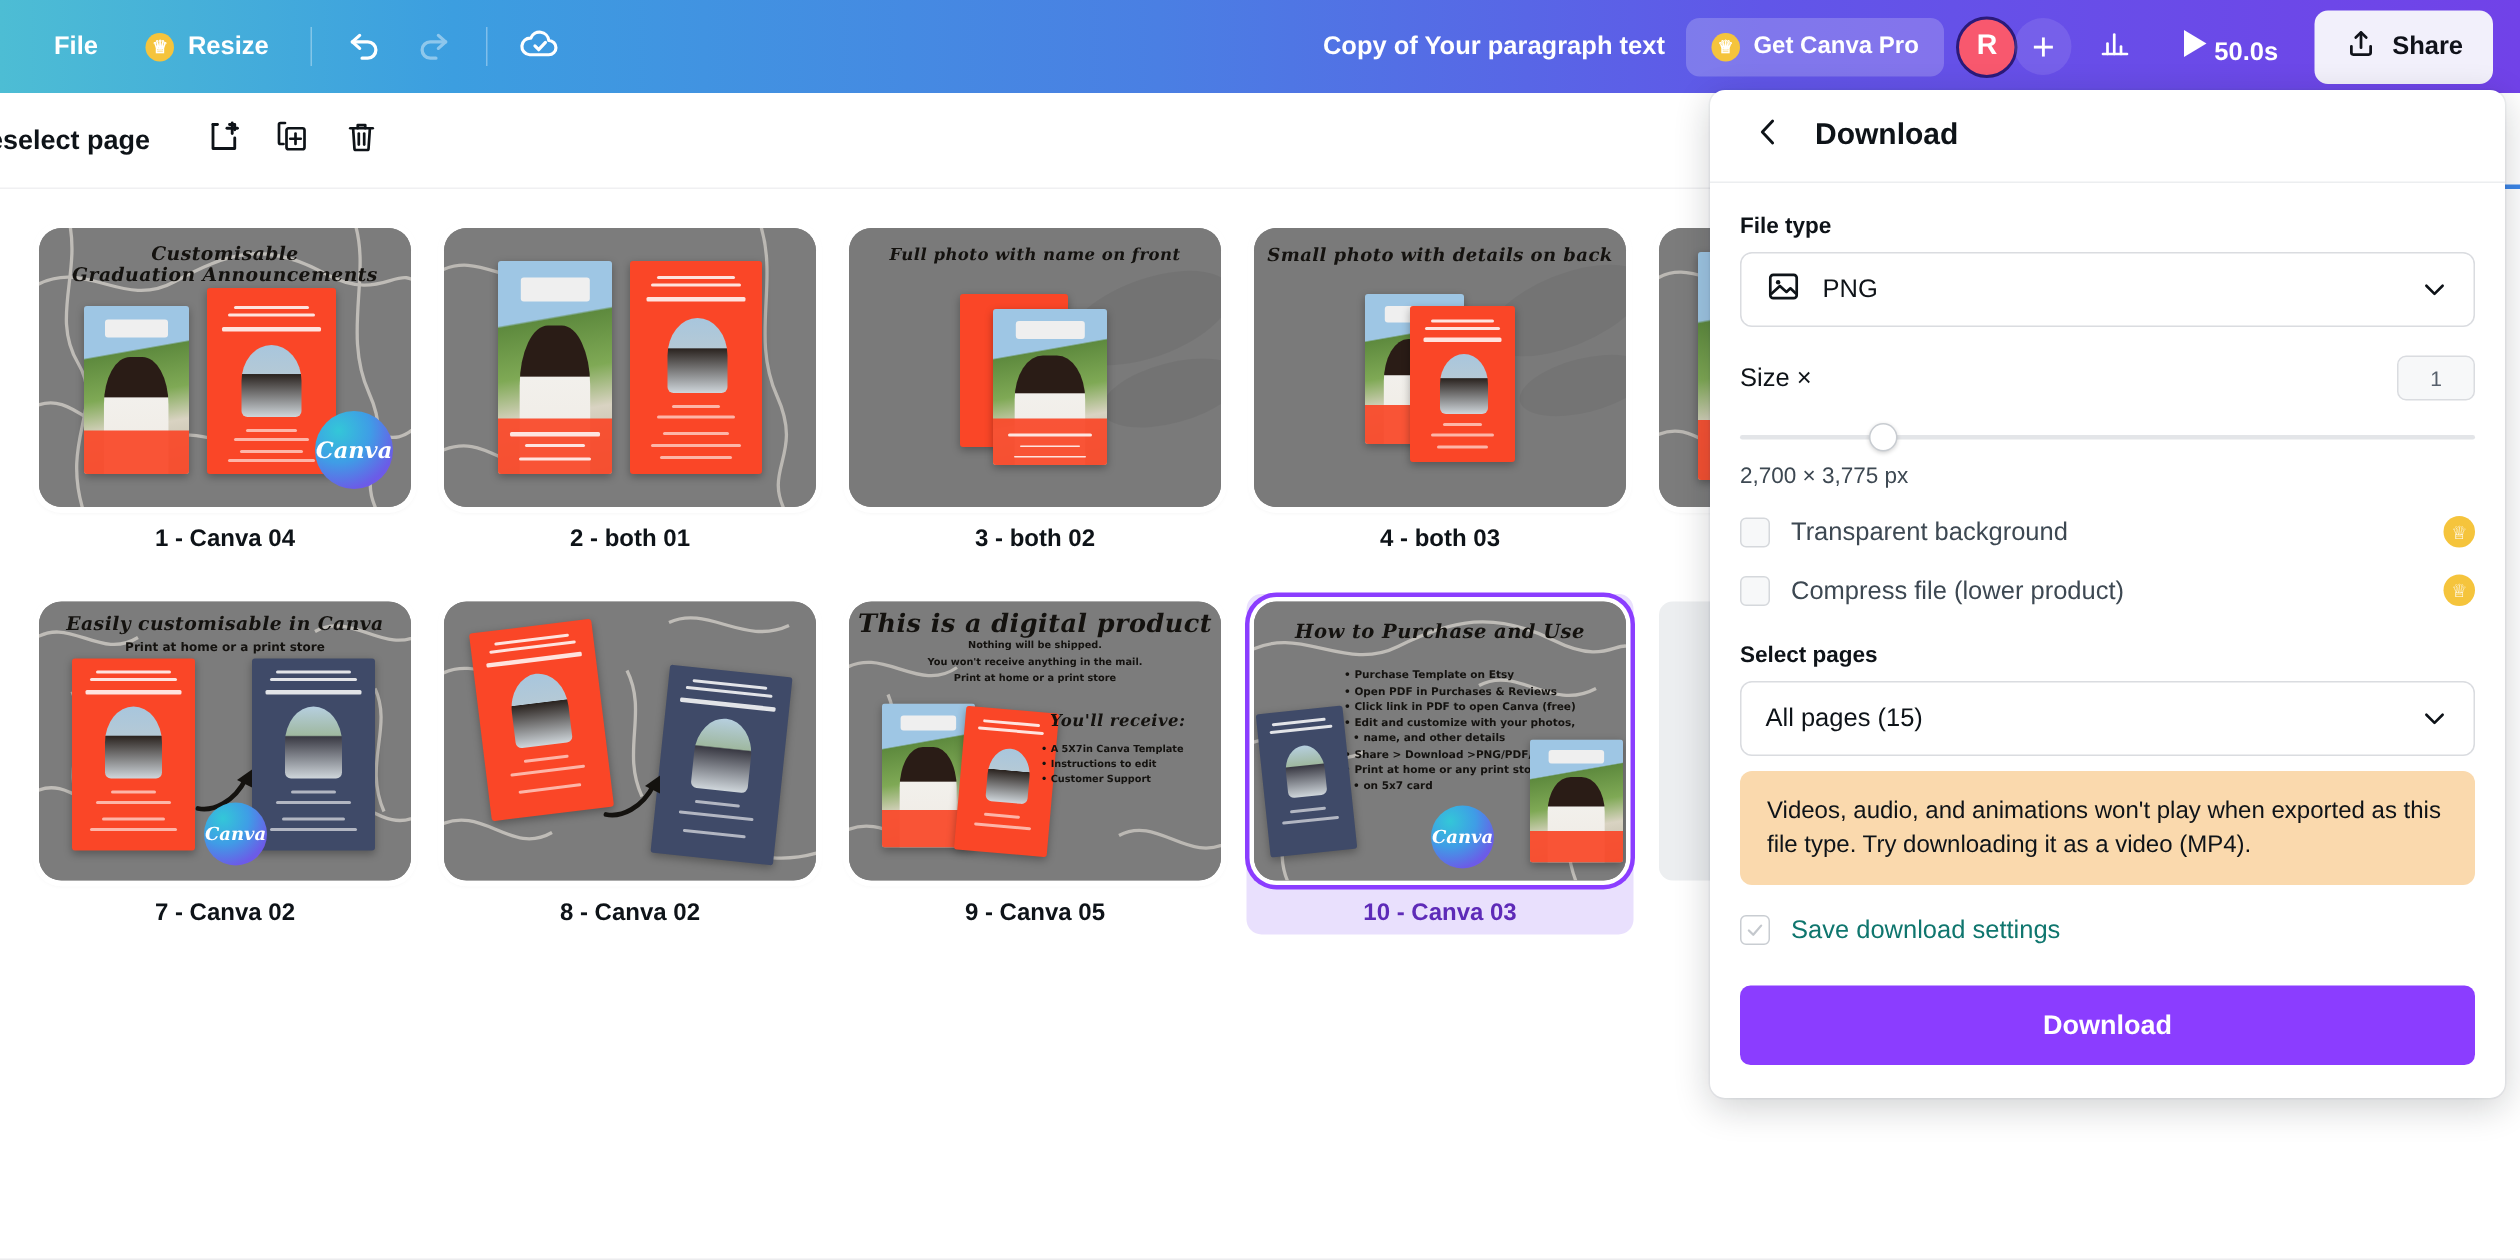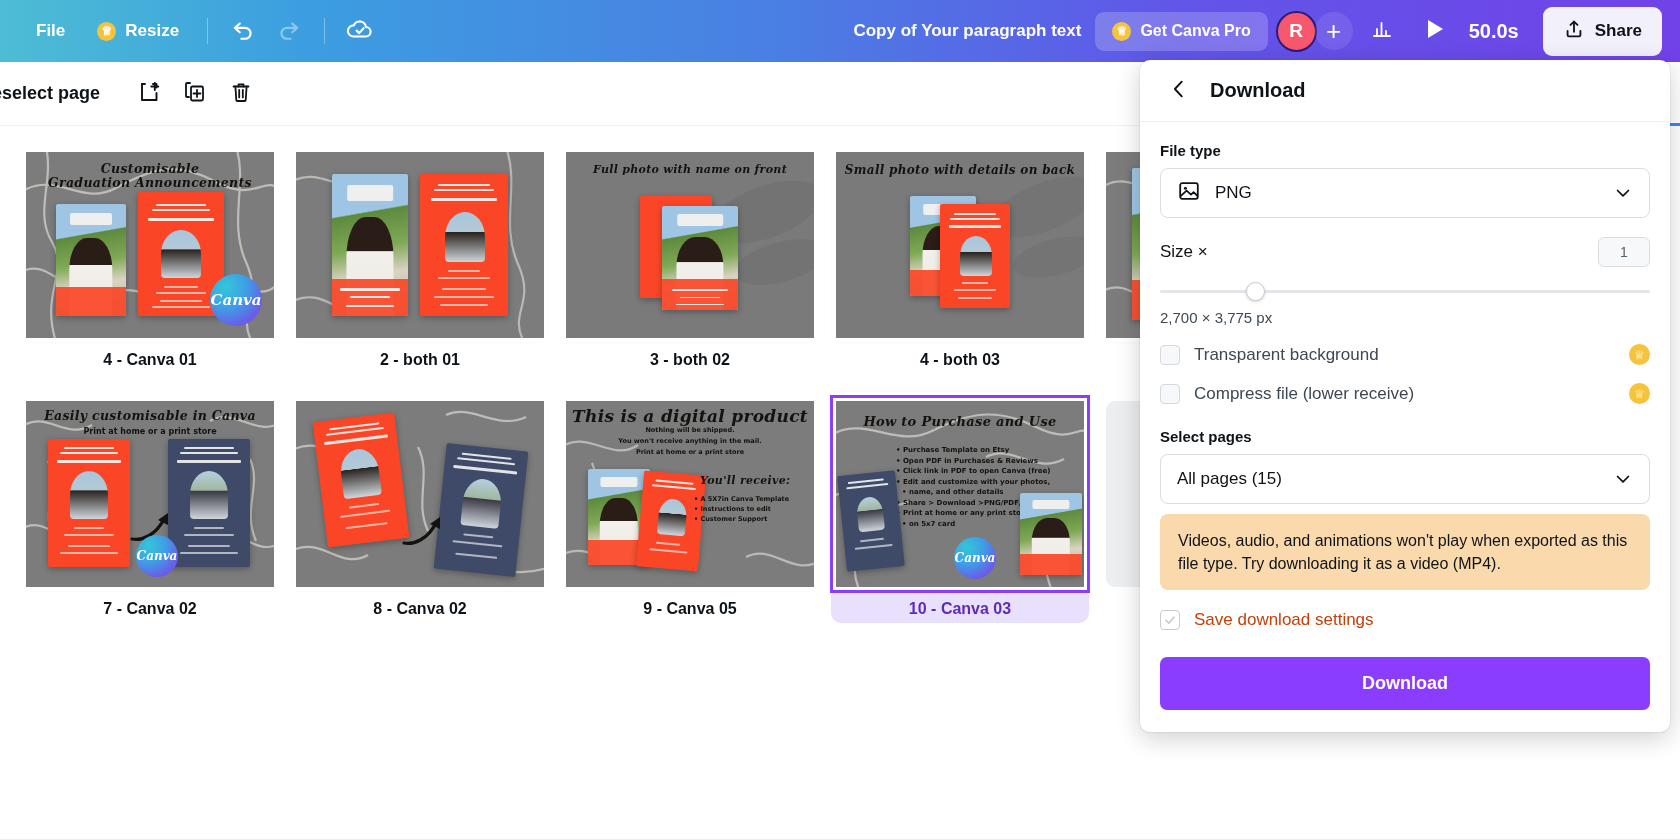--- a/index.html
+++ b/index.html
@@ -64,23 +64,23 @@
     display: flex; align-items: center; justify-content: center;
     font-size: 19px; font-weight: 700; color: #fff; cursor: pointer;
   }
   .plus-btn {
     width: 38px; height: 38px; border-radius: 50%;
     display: flex; align-items: center; justify-content: center;
     font-size: 26px; font-weight: 400; color: #fff; cursor: pointer;
     background: rgba(255,255,255,.10); margin-left: -4px;
   }
   .play-pill {
-    display: flex; align-items: center; gap: 24px;
+    display: flex; align-items: flex-end; gap: 3px;
     padding: 8px 16px 8px 14px; border-radius: 8px;
-    font-size: 20px; font-weight: 700; color: #fff; cursor: pointer;
+    font-size: 17px; font-weight: 700; color: #fff; cursor: pointer;
   }
   .share-btn {
     display: flex; align-items: center; gap: 10px;
     background: #f2f0fb; color: #10121a;
     padding: 11px 20px; border-radius: 9px;
     font-size: 17px; font-weight: 700; cursor: pointer;
     white-space: nowrap;
   }
 
   
@@ -118,21 +118,21 @@
   .row1 { top: 25px; }
   .row2 { top: 274px; }
 
   .page-cell { width: 248px; }
   .page-cell.selected {
     background: #e9e0fd; border-radius: 10px;
     padding: 5px; margin: -5px;
     width: 258px;
   }
   .thumb {
-    width: 248px; height: 186px; border-radius: 0;
+    width: 248px; height: 186px; border-radius: 15px;
     background: #7a7a7a; overflow: hidden; position: relative;
     box-shadow: 0 0 0 4px #ffffff, 0 1px 5px rgba(20,20,40,.22);
     cursor: pointer;
   }
   .page-cell.selected .thumb {
     box-shadow: 0 0 0 3px #fff, 0 0 0 6px #8b3dff;
   }
   .thumb-bg {
     position: absolute; inset: 0;
     background: #7c7c7c;
@@ -286,21 +286,21 @@
 
   .warn {
     margin-top: 10px; background: #fad9ad; border-radius: 8px;
     padding: 15px 18px; font-size: 16px; line-height: 1.45;
     color: #0e1318;
   }
   .save-row {
     display: flex; align-items: center; gap: 14px;
     margin-top: 20px; cursor: pointer;
   }
-  .save-row span { font-size: 17px; color: #c2410c; }
+  .save-row span { font-size: 17px; color: #0f766e; }
   .panel-foot { padding: 10px 20px 22px 20px; flex: 0 0 auto; }
   .dl-btn {
     width: 100%; height: 53px; border: none; border-radius: 7px;
     background: #8b3dff; color: #fff;
     font-size: 18px; font-weight: 700; cursor: pointer;
     font-family: "Liberation Sans", sans-serif;
   }
 
   .scroll-hint {
     position: absolute; top: 123px; right: 0;
@@ -466,21 +466,21 @@
           <div class="tline" style="left:14px;top:17px;width:58px;"></div>
           <div class="tline" style="left:10px;top:26px;width:66px;height:3px;"></div>
           <div class="arch" style="left:23px;top:38px;width:40px;height:48px;"></div>
           <div class="tline dark" style="left:26px;top:94px;width:34px;"></div>
           <div class="tline dark" style="left:18px;top:100px;width:50px;"></div>
           <div class="tline dark" style="left:22px;top:108px;width:42px;"></div>
           <div class="tline dark" style="left:14px;top:114px;width:58px;"></div>
         </div>
         <div class="canva-badge" style="right:12px;bottom:12px;width:52px;height:52px;font-size:15px;">Canva</div>
       </div>
-      <div class="page-label">4 - Canva 01</div>
+      <div class="page-label">1 - Canva 04</div>
     </div>
 
     <div class="page-cell">
       <div class="thumb">
         <div class="thumb-bg"></div>
         <svg class="squiggle" viewBox="0 0 248 186">
           <g stroke="#d6d2cb" stroke-width="2.2" fill="none" opacity=".7">
             <path d="M-5 30 C 25 12, 48 48, 80 28"></path>
             <path d="M-5 150 C 30 132, 44 172, 76 156"></path>
             <path d="M210 -5 C 224 34, 204 72, 222 112 S 212 160, 228 190"></path>
@@ -803,21 +803,21 @@
     <div class="size-text">2,700 × 3,775 px</div>
 
     <div class="chk-row">
       <span class="cbox"></span>
       <span class="grow">Transparent background</span>
       <span class="pro-dot">♕</span>
     </div>
 
     <div class="chk-row">
       <span class="cbox"></span>
-      <span class="grow">Compress file (lower receive)</span>
+      <span class="grow">Compress file (lower product)</span>
       <span class="pro-dot">♕</span>
     </div>
 
     <div class="section-gap">
       <div class="field-label">Select pages</div>
       <div class="select-box">
         <span class="select-val">All pages (15)</span>
         <span class="chev">
           <svg width="20" height="20" viewBox="0 0 24 24" fill="none" stroke="#0e1318" stroke-width="2.1" stroke-linecap="round" stroke-linejoin="round">
             <path d="M5.5 9 L12 15.5 L18.5 9"></path>

